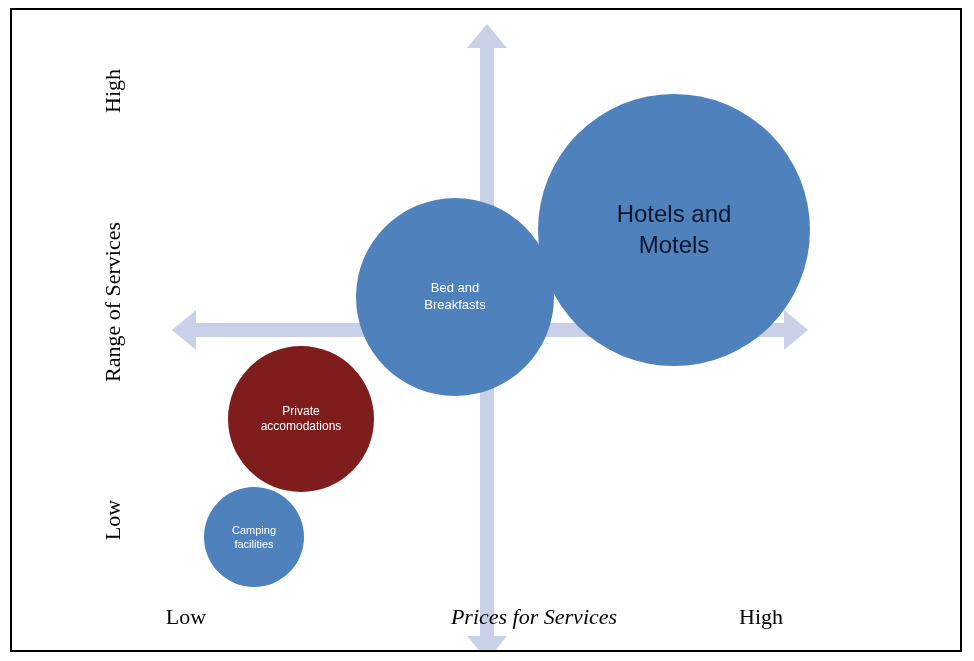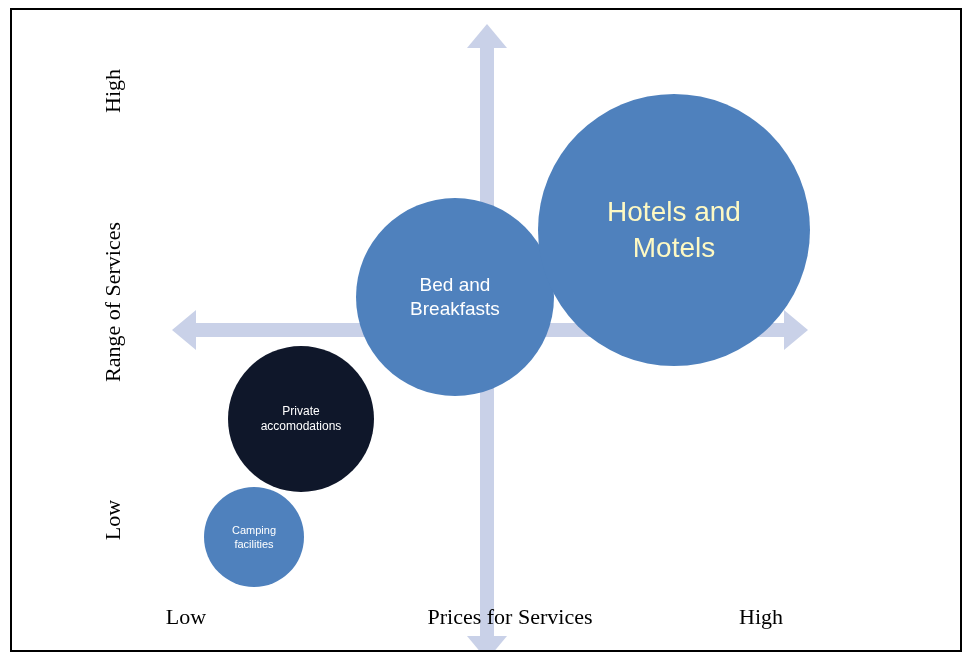--- a/index.html
+++ b/index.html
@@ -45,28 +45,28 @@
 
   <div class="shaft-v"></div>
   <div class="shaft-h"></div>
   <div class="ah ah-up"></div>
   <div class="ah ah-down"></div>
   <div class="ah ah-left"></div>
   <div class="ah ah-right"></div>
 
   <div class="bubble" style="left: 192px; top: 477px; height: 100px; width: 100px; font-size: 11px; background: rgb(79, 129, 189); color: rgb(255, 255, 255);">Camping
 facilities</div>
-  <div class="bubble" style="left: 216px; top: 336px; height: 146px; width: 146px; font-size: 12px; background: #0f172a; color: rgb(255, 255, 255);">Private
+  <div class="bubble" style="left: 216px; top: 336px; height: 146px; width: 146px; font-size: 12px; background: #7f1d1d; color: rgb(255, 255, 255);">Private
 accomodations</div>
-  <div class="bubble" style="left: 344px; top: 188px; height: 198px; width: 198px; font-size: 19px; background: rgb(79, 129, 189); color: rgb(255, 255, 255);">Bed and
+  <div class="bubble" style="left: 344px; top: 188px; height: 198px; width: 198px; font-size: 13px; background: rgb(79, 129, 189); color: rgb(255, 255, 255);">Bed and
 Breakfasts</div>
-  <div class="bubble" style="left: 526px; top: 84px; height: 272px; width: 272px; font-size: 28px; background: rgb(79, 129, 189); color: #fef9c3;">Hotels and
+  <div class="bubble" style="left: 526px; top: 84px; height: 272px; width: 272px; font-size: 24px; background: rgb(79, 129, 189); color: #0f172a;">Hotels and
 Motels</div>
 
   <div class="serif-label rot" style="left:101px; top:81px;">High</div>
   <div class="serif-label rot" style="left:101px; top:292px;">Range of Services</div>
   <div class="serif-label rot" style="left:101px; top:510px;">Low</div>
 
   <div class="serif-label xlab" style="left:174px; top:594px;">Low</div>
-  <div class="serif-label xlab" style="left:498px; top:594px;">Prices for Services</div>
+  <div class="serif-label xlab" style="left:522px; top:594px;font-style:italic;">Prices for Services</div>
   <div class="serif-label xlab" style="left:749px; top:594px;">High</div>
 
 </div>
 
 </body></html>

